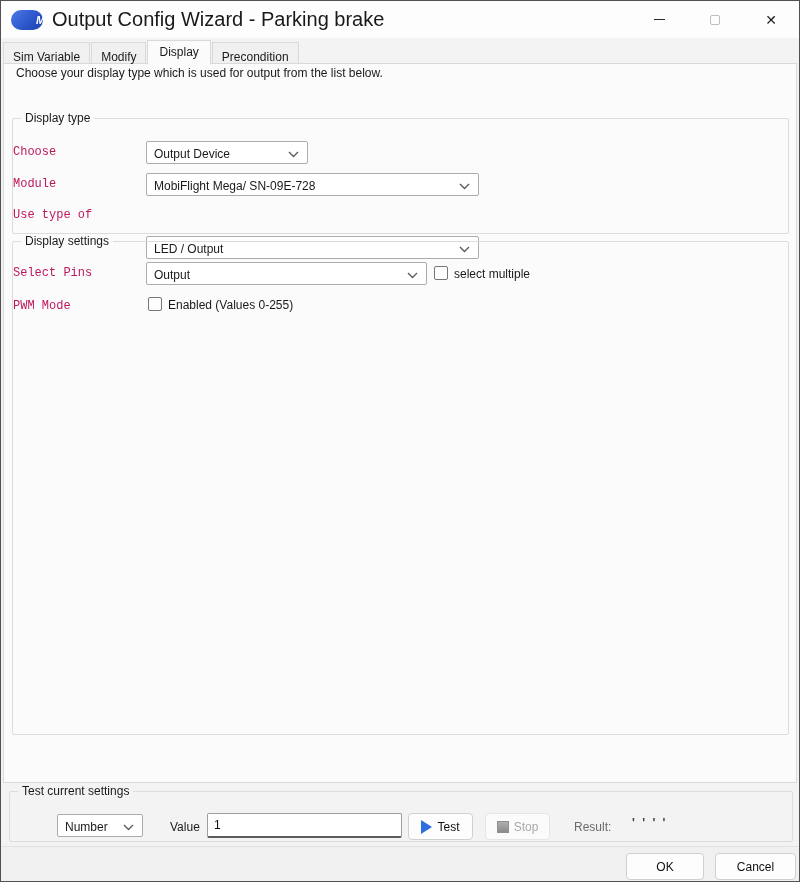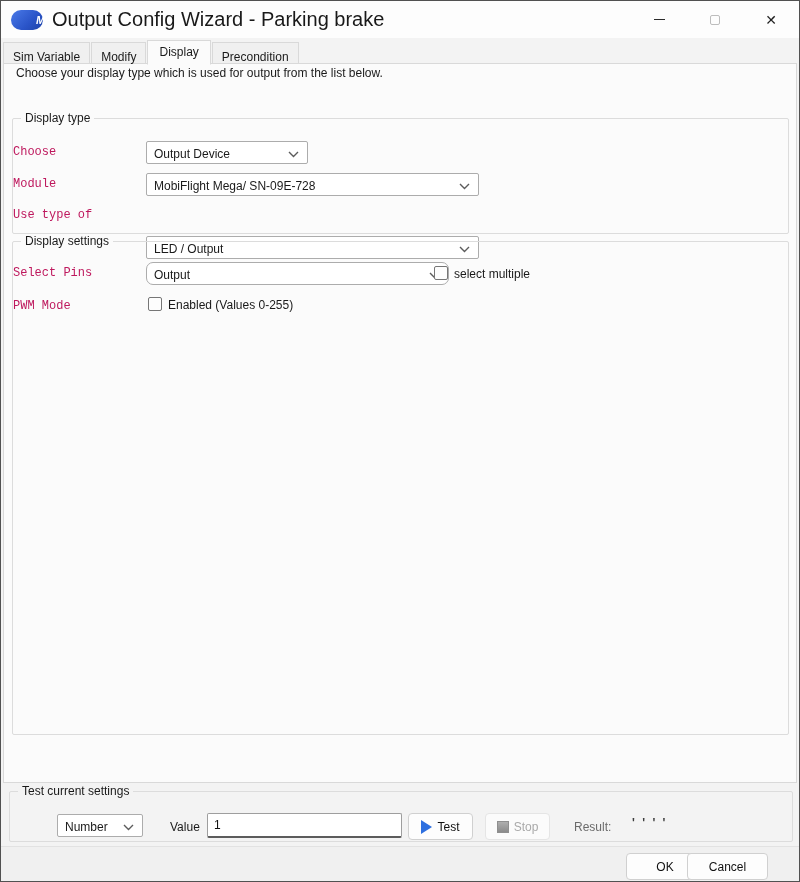--- a/index.html
+++ b/index.html
@@ -156,21 +156,21 @@
         <svg class="chev" width="11" height="7" viewBox="0 0 11 7">
             <polyline points="1,1 5.5,5.5 10,1" fill="none" stroke="#5c5c5c" stroke-width="1.4"></polyline>
           </svg>
       </div>
     </div>
 
     <div class="groupbox" style="left:8px; top:177px; width:777px; height:494px;">
       <span class="legend">Display settings</span>
 
       <span class="fieldlabel" style="top:24px;">Select Pins</span>
-      <div class="combo" style="left:133px; top:20px; width:303px;border-radius:7px;">
+      <div class="combo" style="left:133px; top:20px; width:281px;">
         <span>Output</span>
         <svg class="chev" width="11" height="7" viewBox="0 0 11 7">
             <polyline points="1,1 5.5,5.5 10,1" fill="none" stroke="#5c5c5c" stroke-width="1.4"></polyline>
           </svg>
       </div>
       <span class="checkbox" style="left:421px; top:24px;"></span>
       <span class="cblabel" style="left:441px; top:25px;">select multiple</span>
 
       <span class="fieldlabel" style="top:57px;">PWM Mode</span>
       <span class="checkbox" style="left:135px; top:55px;"></span>
@@ -202,18 +202,18 @@
     </div>
 
     <span class="result-label" style="left:564px; top:28px;">Result:</span>
     <span class="result-value" style="left:622px; top:24px;">' ' ' '</span>
   </div>
 
   <div class="footer">
     <div class="btn" style="left:625px; top:6px; width:78px;">
       <span>OK</span>
     </div>
-    <div class="btn" style="left:686px; top:6px; width:81px;">
+    <div class="btn" style="left:714px; top:6px; width:81px;">
       <span>Cancel</span>
     </div>
   </div>
 
 </div>
 
 </body></html>

